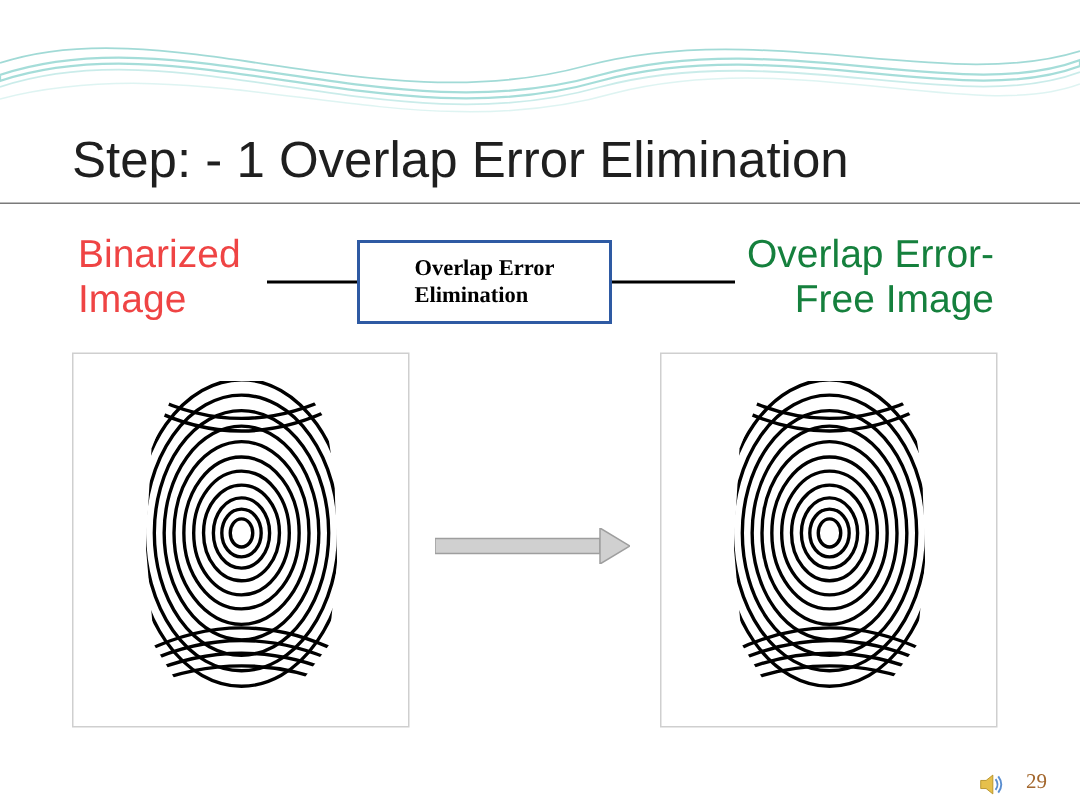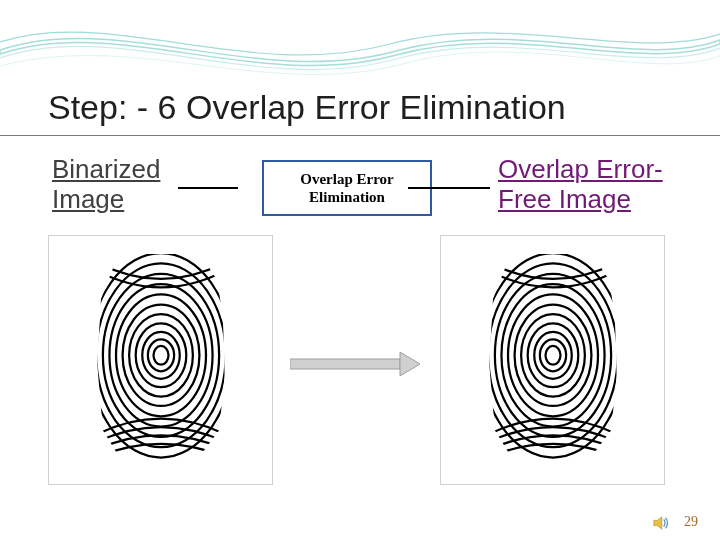--- a/index.html
+++ b/index.html
@@ -35,51 +35,49 @@
     left: 0;
     width: 720px;
     height: 1px;
     background: #7a7a7a;
   }
   .label-left {
     position: absolute;
     top: 155px;
     left: 52px;
     font-size: 26px;
-    color: #404040;
-    text-decoration: underline;
+    color: #ef4444;
     line-height: 1.15;
   }
   .label-right {
     position: absolute;
     top: 155px;
     left: 498px;
     font-size: 26px;
-    color: #701a75;
-    text-decoration: underline;
+    color: #15803d;
     line-height: 1.15;
+    text-align: right;
   }
   .process-box {
     position: absolute;
     top: 160px;
     left: 238px;
     width: 170px;
     height: 56px;
     border: 2px solid #2e5aa3;
     background: #ffffff;
     display: flex;
     align-items: center;
     justify-content: center;
-    text-align: center;
+    text-align: left;
     font-family: Georgia, "Times New Roman", serif;
     font-size: 15px;
     font-weight: bold;
     color: #000;
     line-height: 1.2;
-    margin-left: 24px;
   }
   .hline {
     position: absolute;
     height: 2px;
     background: #000;
   }
   .hline.l1 { top: 187px; left: 178px; width: 60px; }
   .hline.l2 { top: 187px; left: 408px; width: 82px; }
   .img-frame {
     position: absolute;
@@ -121,21 +119,21 @@
 </head>
 <body>
 
 <svg class="wave-bg" viewBox="0 0 720 95" preserveAspectRatio="none">
   <path d="M0,50 C120,10 260,90 400,50 C520,18 640,70 720,40 L720,44 C640,74 520,22 400,54 C260,94 120,14 0,54 Z" fill="none" stroke="#8fd4d0" stroke-width="1.5" opacity="0.8"></path>
   <path d="M0,58 C120,18 260,98 400,58 C520,26 640,78 720,48" fill="none" stroke="#a6e0dc" stroke-width="1.2" opacity="0.6"></path>
   <path d="M0,66 C140,30 270,102 410,62 C530,32 650,82 720,56" fill="none" stroke="#bde9e6" stroke-width="1" opacity="0.5"></path>
   <path d="M0,42 C110,6 250,82 390,44 C510,12 630,62 720,34" fill="none" stroke="#79cac5" stroke-width="1.2" opacity="0.7"></path>
 </svg>
 
-<h1 class="slide-title">Step: - 6 Overlap Error Elimination</h1>
+<h1 class="slide-title">Step: - 1 Overlap Error Elimination</h1>
 <div class="title-underline"></div>
 
 <div class="label-left">Binarized<br>Image</div>
 
 <div class="hline l1"></div>
 <div class="process-box">Overlap Error<br>Elimination</div>
 <div class="hline l2"></div>
 
 <div class="label-right">Overlap Error-<br>Free Image</div>
 

